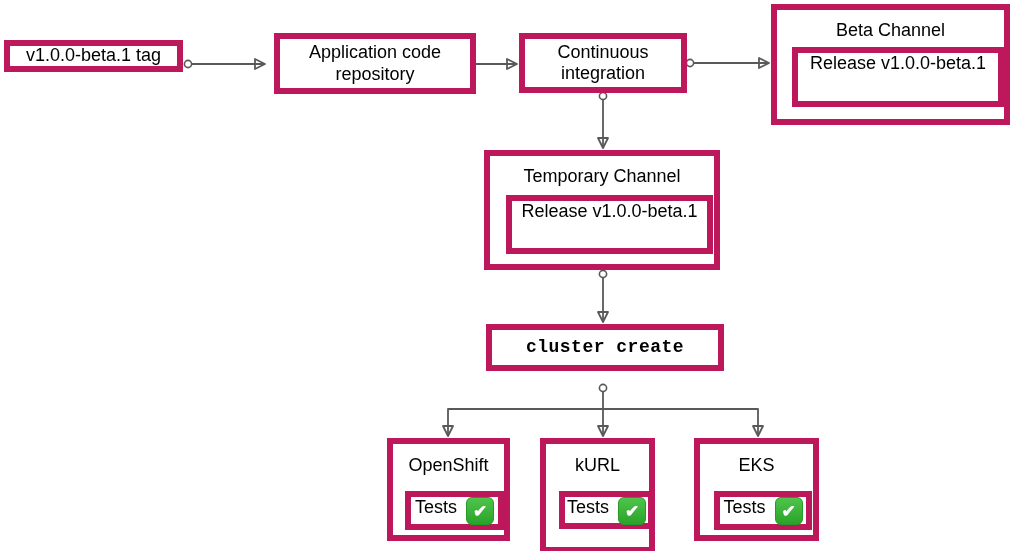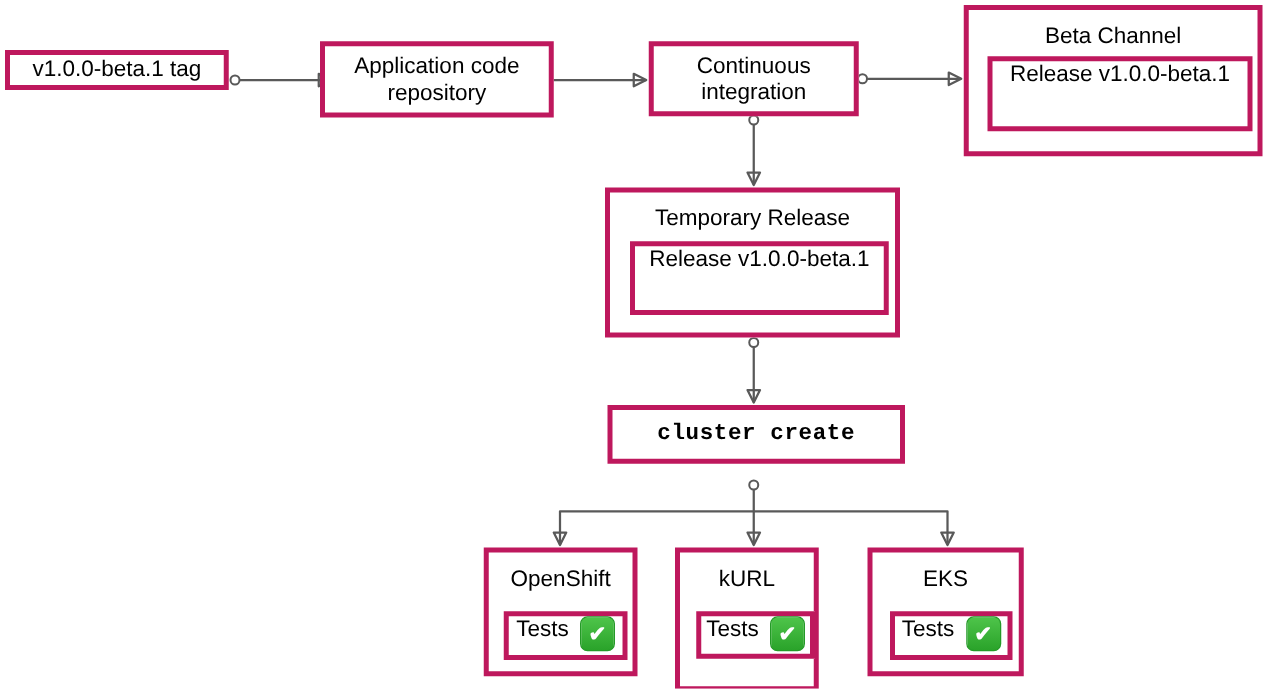--- a/index.html
+++ b/index.html
@@ -15,21 +15,21 @@
   .edges {
     position: absolute;
     left: 0; top: 0;
     width: 1016px; height: 551px;
     pointer-events: none;
   }
   .edges path { fill: none; stroke: #595959; stroke-width: 1.8px; stroke-linejoin: round; }
   .node, .container, .inner {
     position: absolute;
     box-sizing: border-box;
-    border: 4px solid #be185d;
+    border: 6px solid #be185d;
     background: #ffffff;
   }
   .node {
     display: flex;
     align-items: center;
     justify-content: center;
     text-align: center;
     font-size: 18px;
     line-height: 1.18;
   }
@@ -92,37 +92,37 @@
     <path d="M603,274 V322" marker-start="url(#dot)" marker-end="url(#arrow)"></path>
     <path d="M603,388 V436" marker-start="url(#dot)" marker-end="url(#arrow)"></path>
     <path d="M603,409 H448 V436" marker-end="url(#arrow)"></path>
     <path d="M603,409 H758 V436" marker-end="url(#arrow)"></path>
   </svg>
 
   <div class="node" style="left:4px; top:40px; width:179px; height:32px;">
     <span>v1.0.0-beta.1 tag</span>
   </div>
 
-  <div class="node" style="left:256px; top:33px; width:187px; height:61px;">
+  <div class="node" style="left:274px; top:33px; width:202px; height:61px;">
     <span class="w150">Application code repository</span>
   </div>
 
   <div class="node" style="left:519px; top:33px; width:168px; height:60px;">
     <span class="w120">Continuous integration</span>
   </div>
 
   <div class="container" style="left:771px; top:4px; width:239px; height:121px;">
     <div class="container-title">Beta Channel</div>
     <div class="inner" style="left:15px; top:37px; width:212px; height:60px;">
       <span>Release v1.0.0-beta.1</span>
     </div>
   </div>
 
   <div class="container" style="left:484px; top:150px; width:236px; height:120px;">
-    <div class="container-title">Temporary Release</div>
+    <div class="container-title">Temporary Channel</div>
     <div class="inner" style="left:16px; top:39px; width:207px; height:59px;">
       <span>Release v1.0.0-beta.1</span>
     </div>
   </div>
 
   <div class="node" style="left:486px; top:324px; width:238px; height:47px;">
     <span class="mono">cluster create</span>
   </div>
 
   <div class="container" style="left:387px; top:438px; width:123px; height:103px;">

